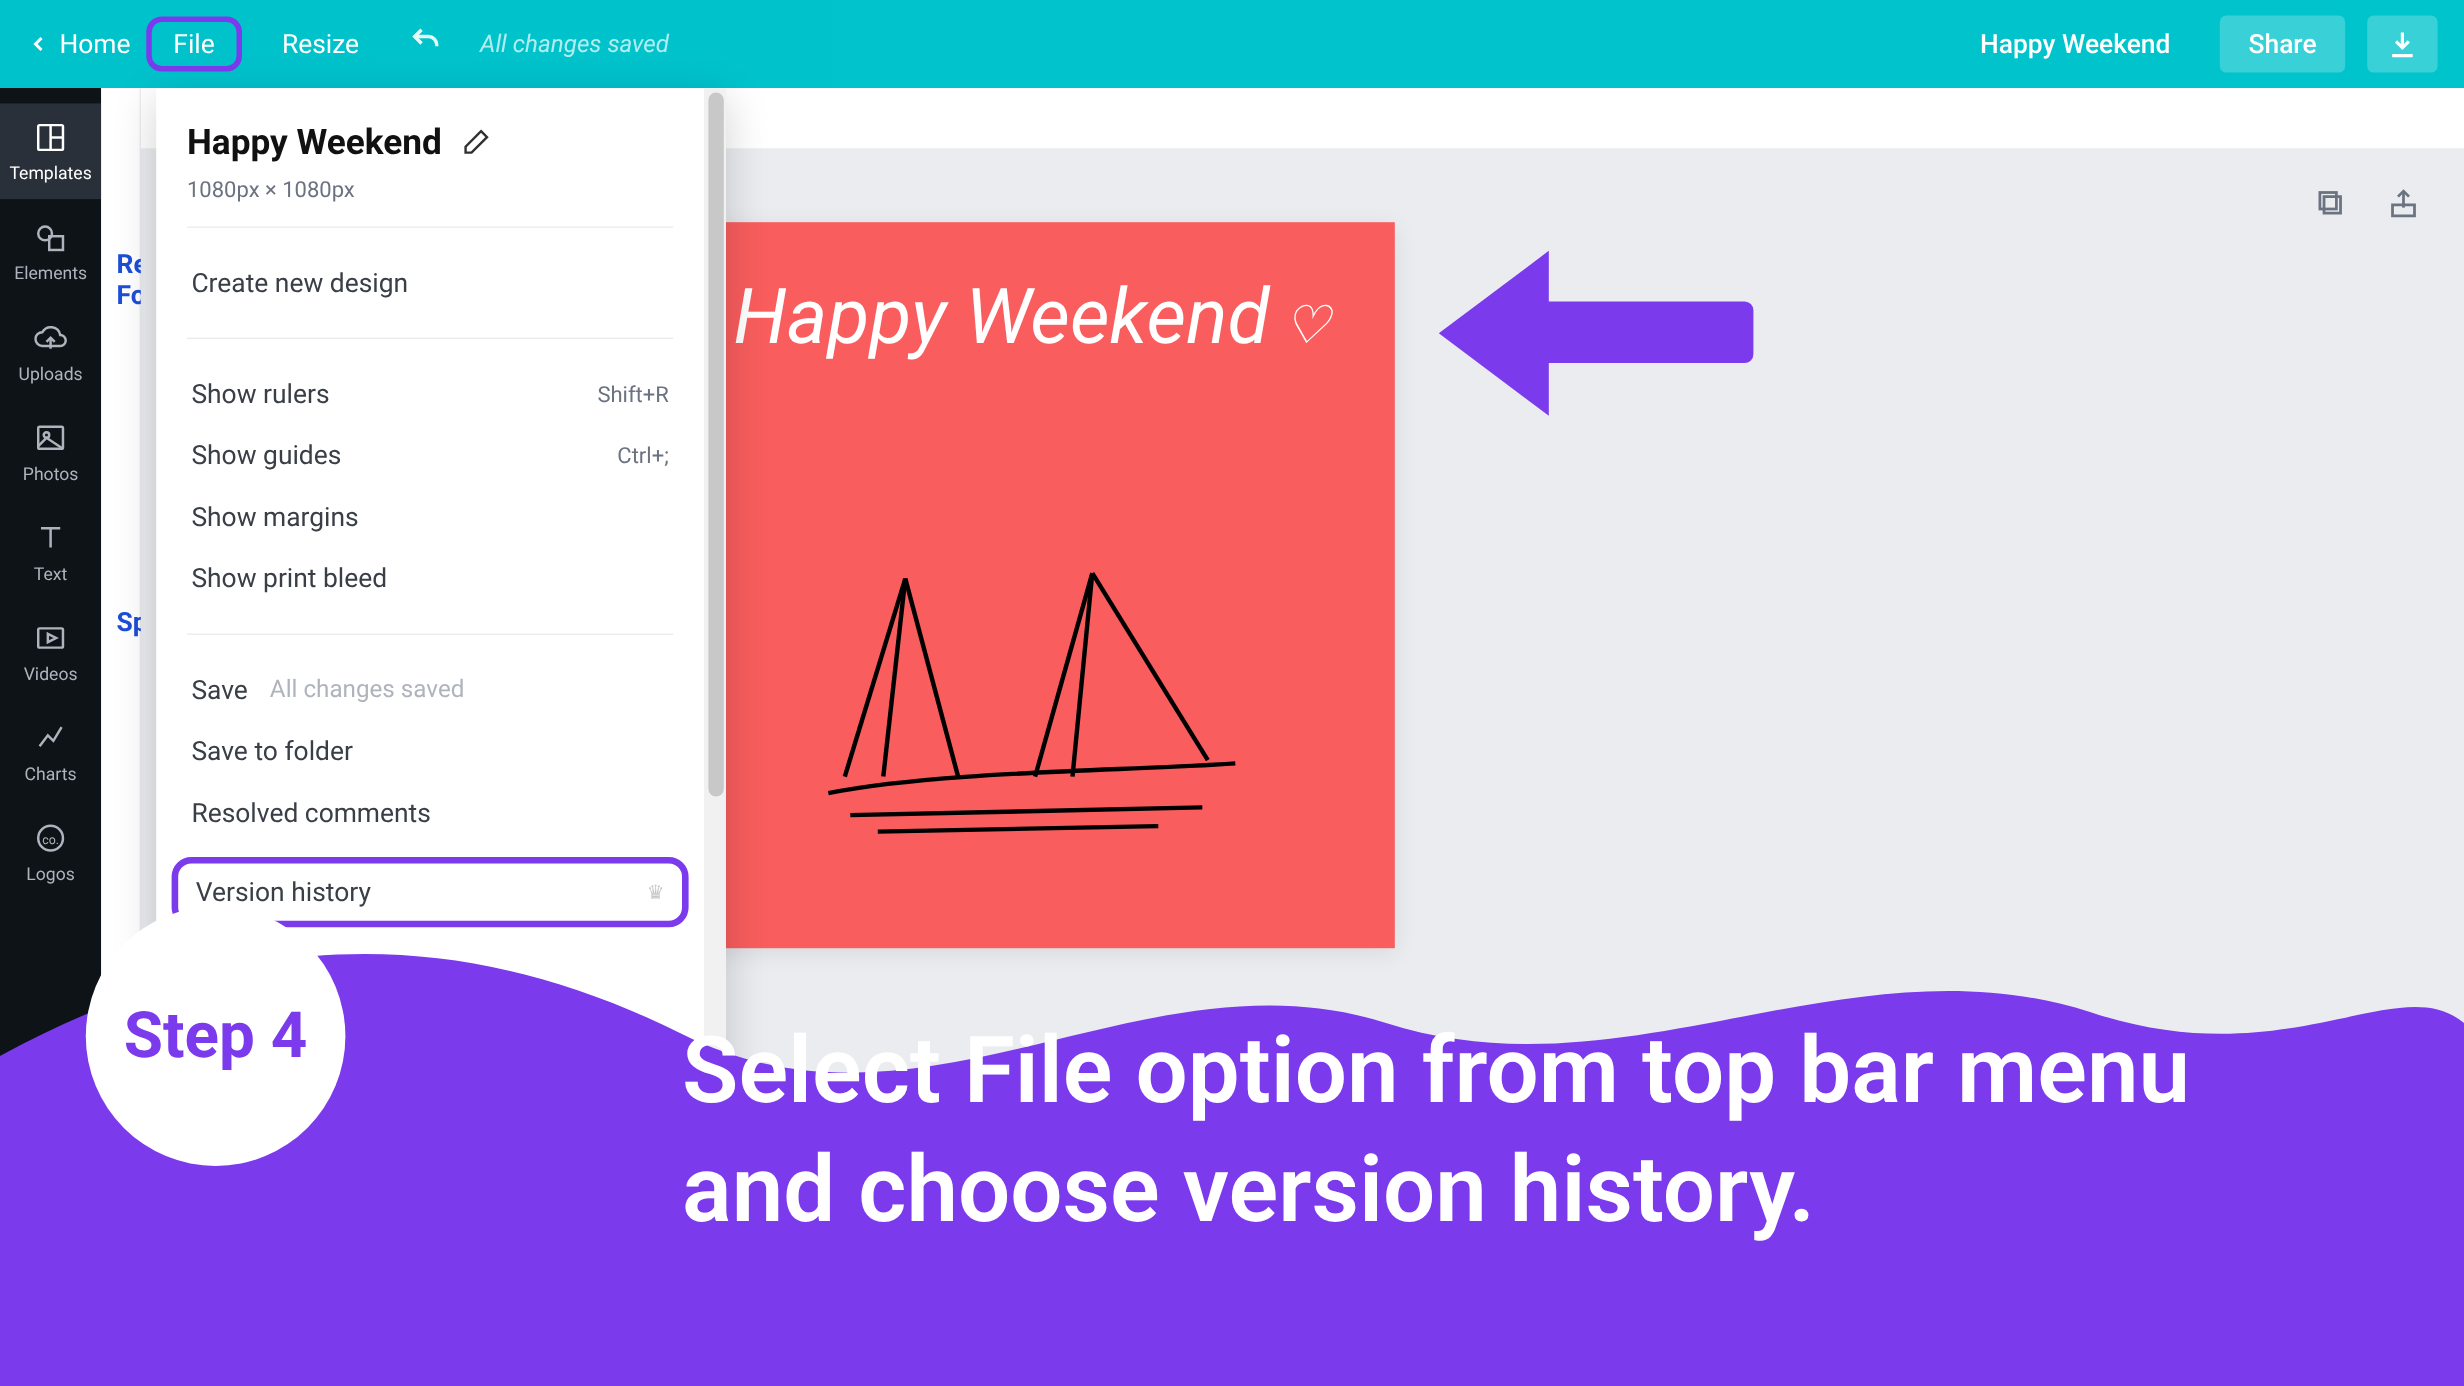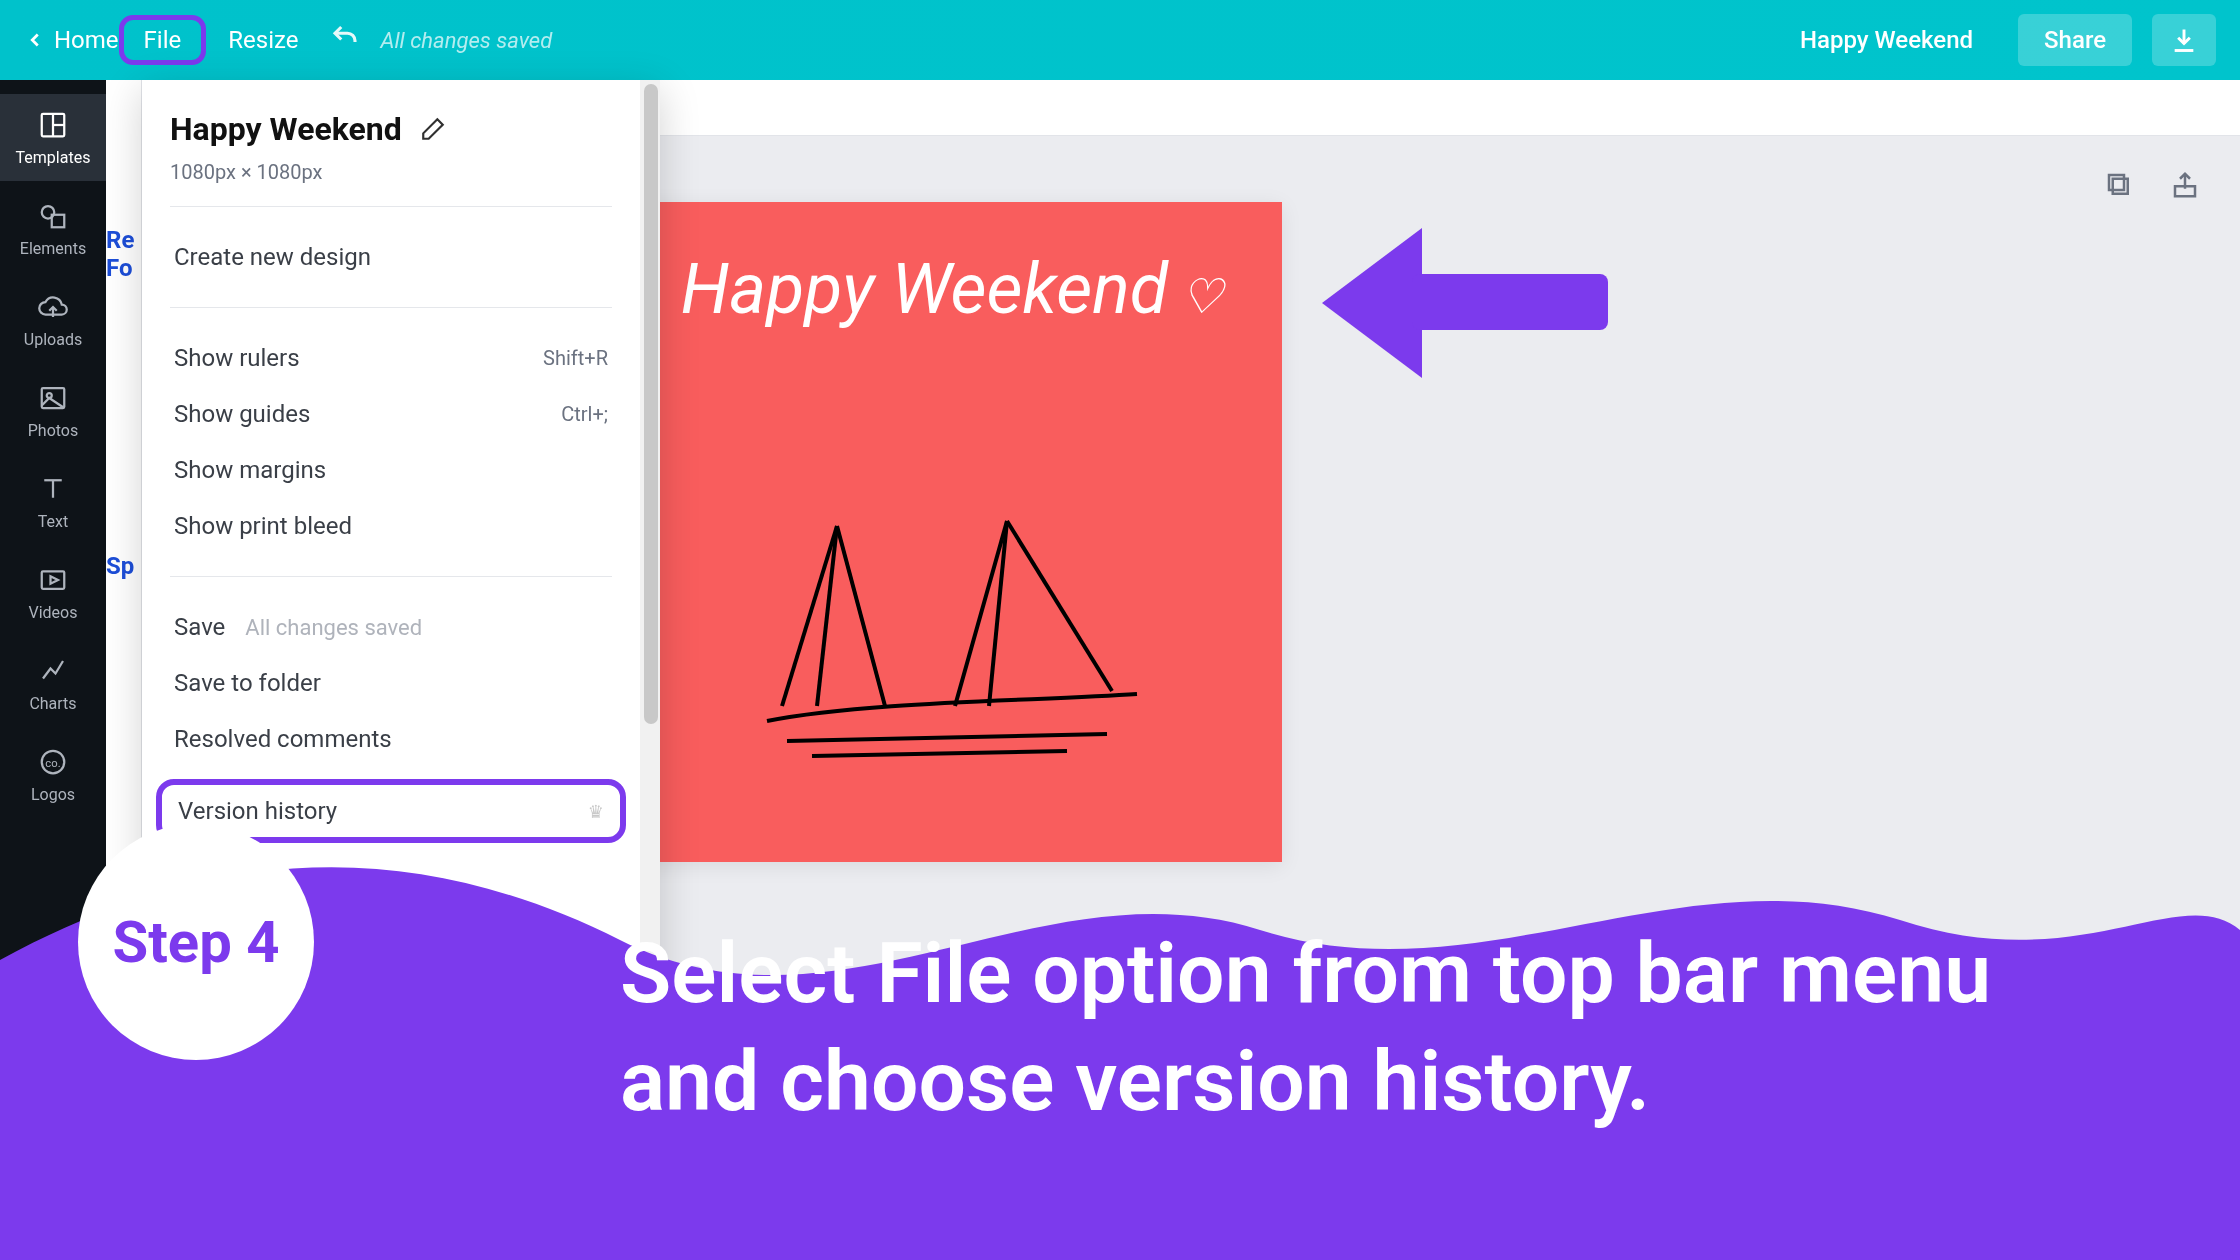--- a/index.html
+++ b/index.html
@@ -1,32 +1,32 @@
 <!DOCTYPE html>
 <html><head>
 <meta charset="utf-8">
 <style>
 * { margin: 0; padding: 0; box-sizing: border-box; font-family: -apple-system, BlinkMacSystemFont, "Segoe UI", Roboto, sans-serif; }
 html, body { width: 2240px; height: 1260px; overflow: hidden; background: #ebecf0; }
 
 .topbar { height: 80px; background: linear-gradient(90deg, #00c2cb, #00c4cc); display: flex; align-items: center; padding: 0 24px; color: white; font-size: 24px; }
-.topbar-left { display: flex; align-items: center; }
+.topbar-left { display: flex; align-items: center; gap: 14px; }
 .back-btn { display: flex; align-items: center; cursor: pointer; }
 .menu-item { padding: 10px 22px; border-radius: 6px; cursor: pointer; }
 .menu-item.highlighted { border: 5px solid #7c3aed; border-radius: 14px; padding: 6px 20px; }
 .undo-btn { margin-left: 10px; opacity: 0.9; }
 .save-status { margin-left: 20px; font-style: italic; opacity: 0.7; font-size: 22px; }
 .topbar-right { margin-left: auto; display: flex; align-items: center; gap: 20px; }
 .project-title { font-weight: 500; }
 .share-btn { background: rgba(255,255,255,0.22); padding: 12px 26px; border-radius: 6px; font-weight: 500; margin-left: 25px; }
 .download-btn { background: rgba(255,255,255,0.22); padding: 12px 18px; border-radius: 6px; display: flex; align-items: center; }
 
 .body-area { display: flex; height: calc(1260px - 80px); position: relative; }
 
-.left-nav { width: 106px; background: #0e1318; display: flex; flex-direction: column; align-items: center; padding-top: 14px; gap: 4px; }
+.left-nav { width: 92px; background: #0e1318; display: flex; flex-direction: column; align-items: center; padding-top: 14px; gap: 4px; }
 .nav-item { width: 100%; display: flex; flex-direction: column; align-items: center; gap: 6px; padding: 14px 0; color: #aeb4bd; cursor: pointer; }
 .nav-item.active { background: #293039; color: #fff; }
 .nav-icon-box { width: 34px; height: 34px; display: flex; align-items: center; justify-content: center; }
 .nav-label { font-size: 16px; }
 
 .side-panel { width: 36px; background: #ffffff; border-right: 1px solid #e2e4e9; position: relative; }
 
 .file-menu { position: absolute; left: 142px; top: 0; width: 518px; height: 920px; background: #fff; box-shadow: 0 10px 40px rgba(0,0,0,0.18); z-index: 50; border-radius: 0 0 8px 8px; overflow: hidden; }
 .fm-scroll { position: absolute; right: 0; top: 0; width: 20px; height: 100%; background: #f1f1f1; }
 .fm-scroll-thumb { position: absolute; right: 2px; top: 4px; width: 14px; height: 640px; background: #c8c8c8; border-radius: 8px; }

